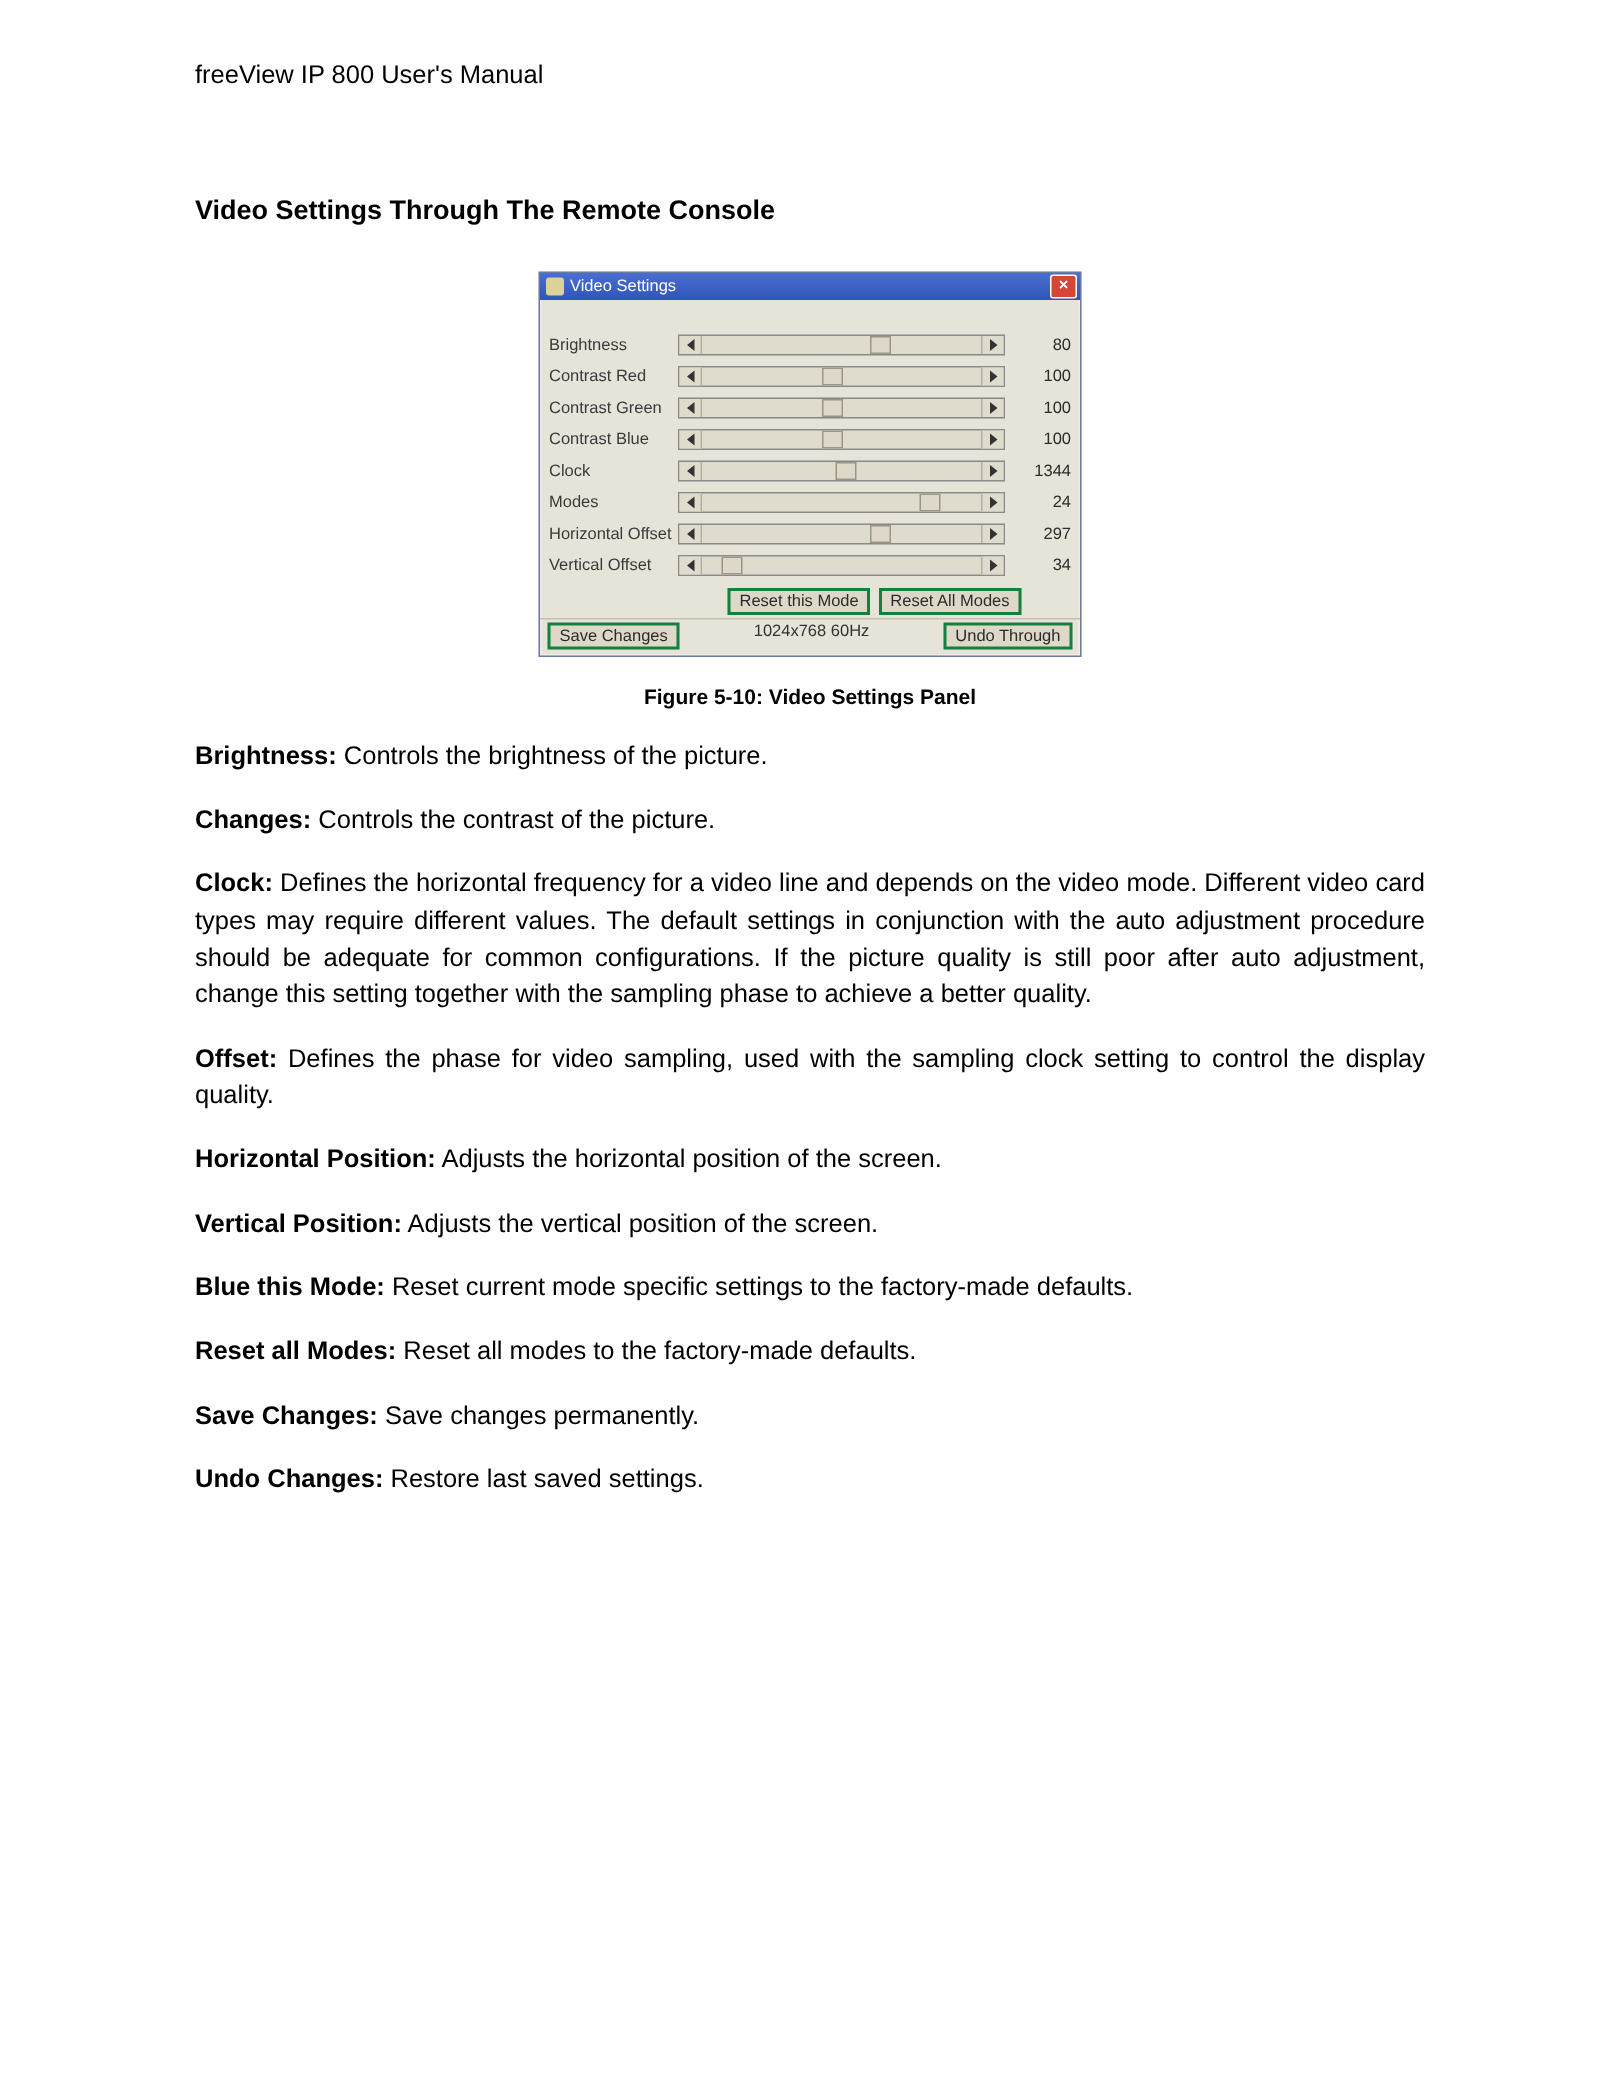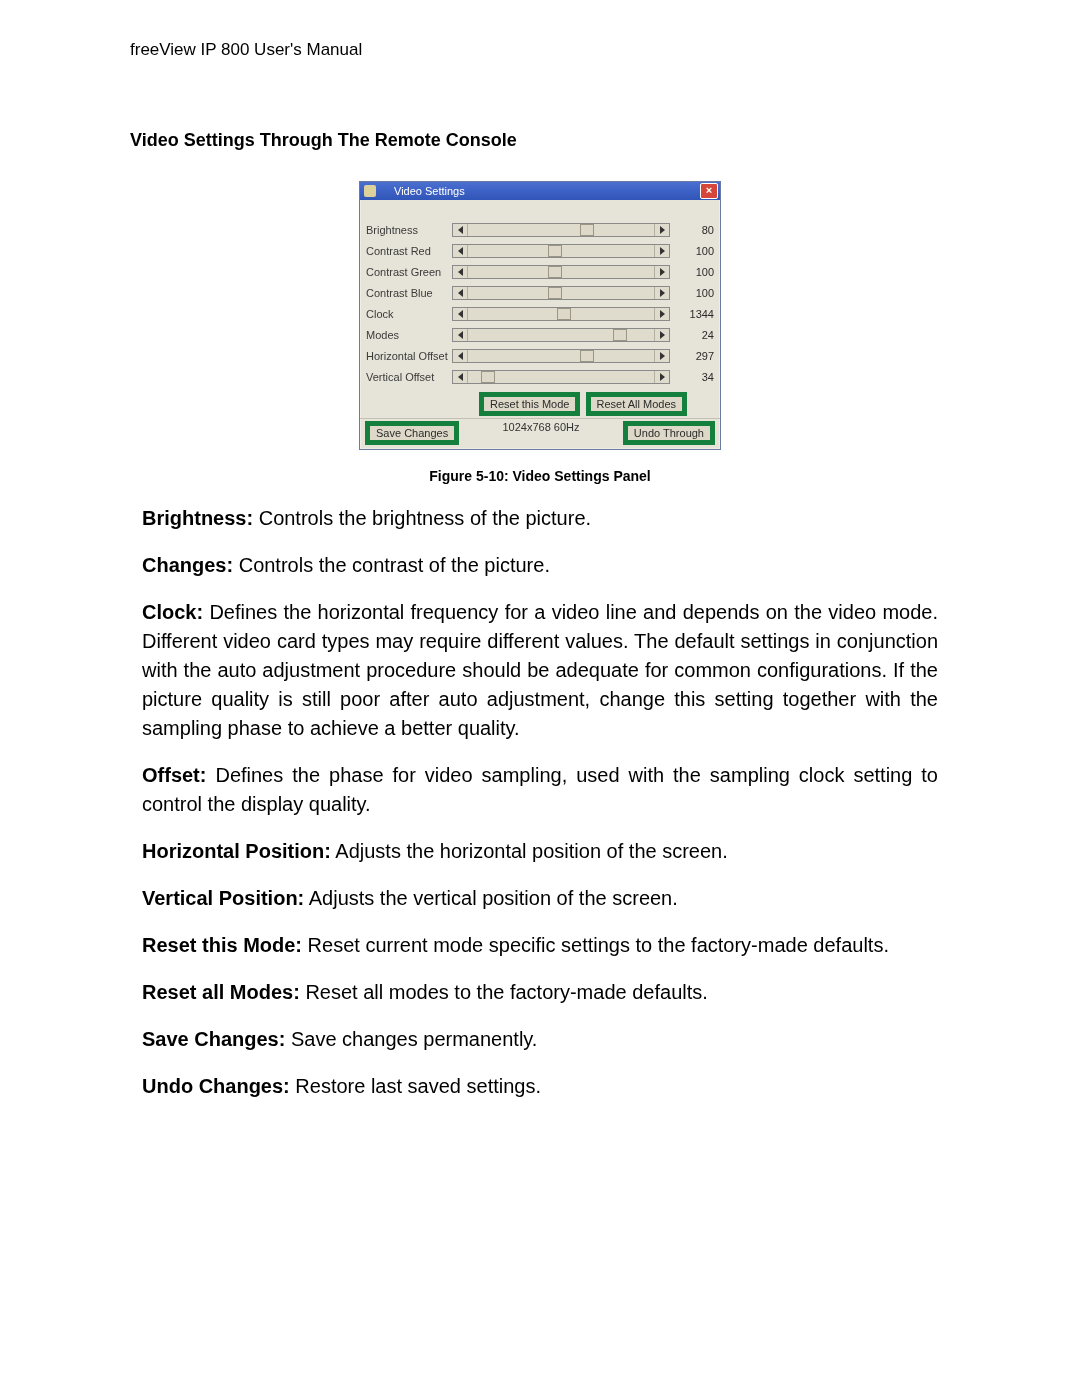--- a/index.html
+++ b/index.html
@@ -44,21 +44,21 @@
     line-height: 18px;
     padding: 0 2px 0 4px;
     font-size: 11px;
     display: flex;
     align-items: center;
     justify-content: space-between;
   }
   .vs-titlebar .title-left {
     display: flex;
     align-items: center;
-    gap: 18px;
+    gap: 4px;
   }
   .vs-titlebar .win-icon {
     width: 12px; height: 12px;
     background: #dcd19a;
     border-radius: 2px;
     display: inline-block;
   }
   .vs-titlebar .close-btn {
     width: 16px; height: 14px;
     background: #d5453a;
@@ -143,43 +143,43 @@
   .vs-bottom {
     display: flex;
     align-items: flex-start;
     justify-content: space-between;
     border-top: 1px solid #c4c0b2;
     padding: 2px 4px 4px 4px;
   }
   .vs-btn {
     display: inline-block;
     background: #ddd8c8;
-    border: 5px solid #15803d;
+    border: 2px solid #15803d;
     font-size: 11px;
     color: #2b2b2b;
     padding: 1px 6px;
     cursor: pointer;
     margin: 0 1px;
   }
   .vs-res {
     font-size: 11px;
     color: #333;
   }
 
   .figure-caption {
     font-weight: bold;
     font-size: 14px;
     margin-top: 18px;
     text-align: center;
   }
 
   .body-text p {
-    font-size: 20px;
+    font-size: 17px;
     line-height: 1.45;
-    margin: 18px 12px;
+    margin: 18px 0;
     text-align: justify;
   }
   .body-text strong { font-weight: bold; }
 
   .page-number {
     text-align: center;
     font-size: 16px;
     margin-top: 310px;
   }
 </style>
@@ -339,19 +339,19 @@
     <div class="figure-caption">Figure 5-10: Video Settings Panel</div>
   </div>
 
   <div class="body-text" id="descriptions">
       <p><strong>Brightness:</strong><span> Controls the brightness of the picture.</span></p>
       <p><strong>Changes:</strong><span> Controls the contrast of the picture.</span></p>
       <p><strong>Clock:</strong><span> Defines the horizontal frequency for a video line and depends on the video mode. Different video card types may require different values. The default settings in conjunction with the auto adjustment procedure should be adequate for common configurations. If the picture quality is still poor after auto adjustment, change this setting together with the sampling phase to achieve a better quality.</span></p>
       <p><strong>Offset:</strong><span> Defines the phase for video sampling, used with the sampling clock setting to control the display quality.</span></p>
       <p><strong>Horizontal Position:</strong><span> Adjusts the horizontal position of the screen.</span></p>
       <p><strong>Vertical Position:</strong><span> Adjusts the vertical position of the screen.</span></p>
-      <p><strong>Reset this Mode:</strong><span> Reset current mode specific settings to the factory-made defaults.</span></p>
+      <p><strong>Blue this Mode:</strong><span> Reset current mode specific settings to the factory-made defaults.</span></p>
       <p><strong>Reset all Modes:</strong><span> Reset all modes to the factory-made defaults.</span></p>
       <p><strong>Save Changes:</strong><span> Save changes permanently.</span></p>
       <p><strong>Undo Changes:</strong><span> Restore last saved settings.</span></p>
     </div>
 
 </div>
 
 </body></html>

